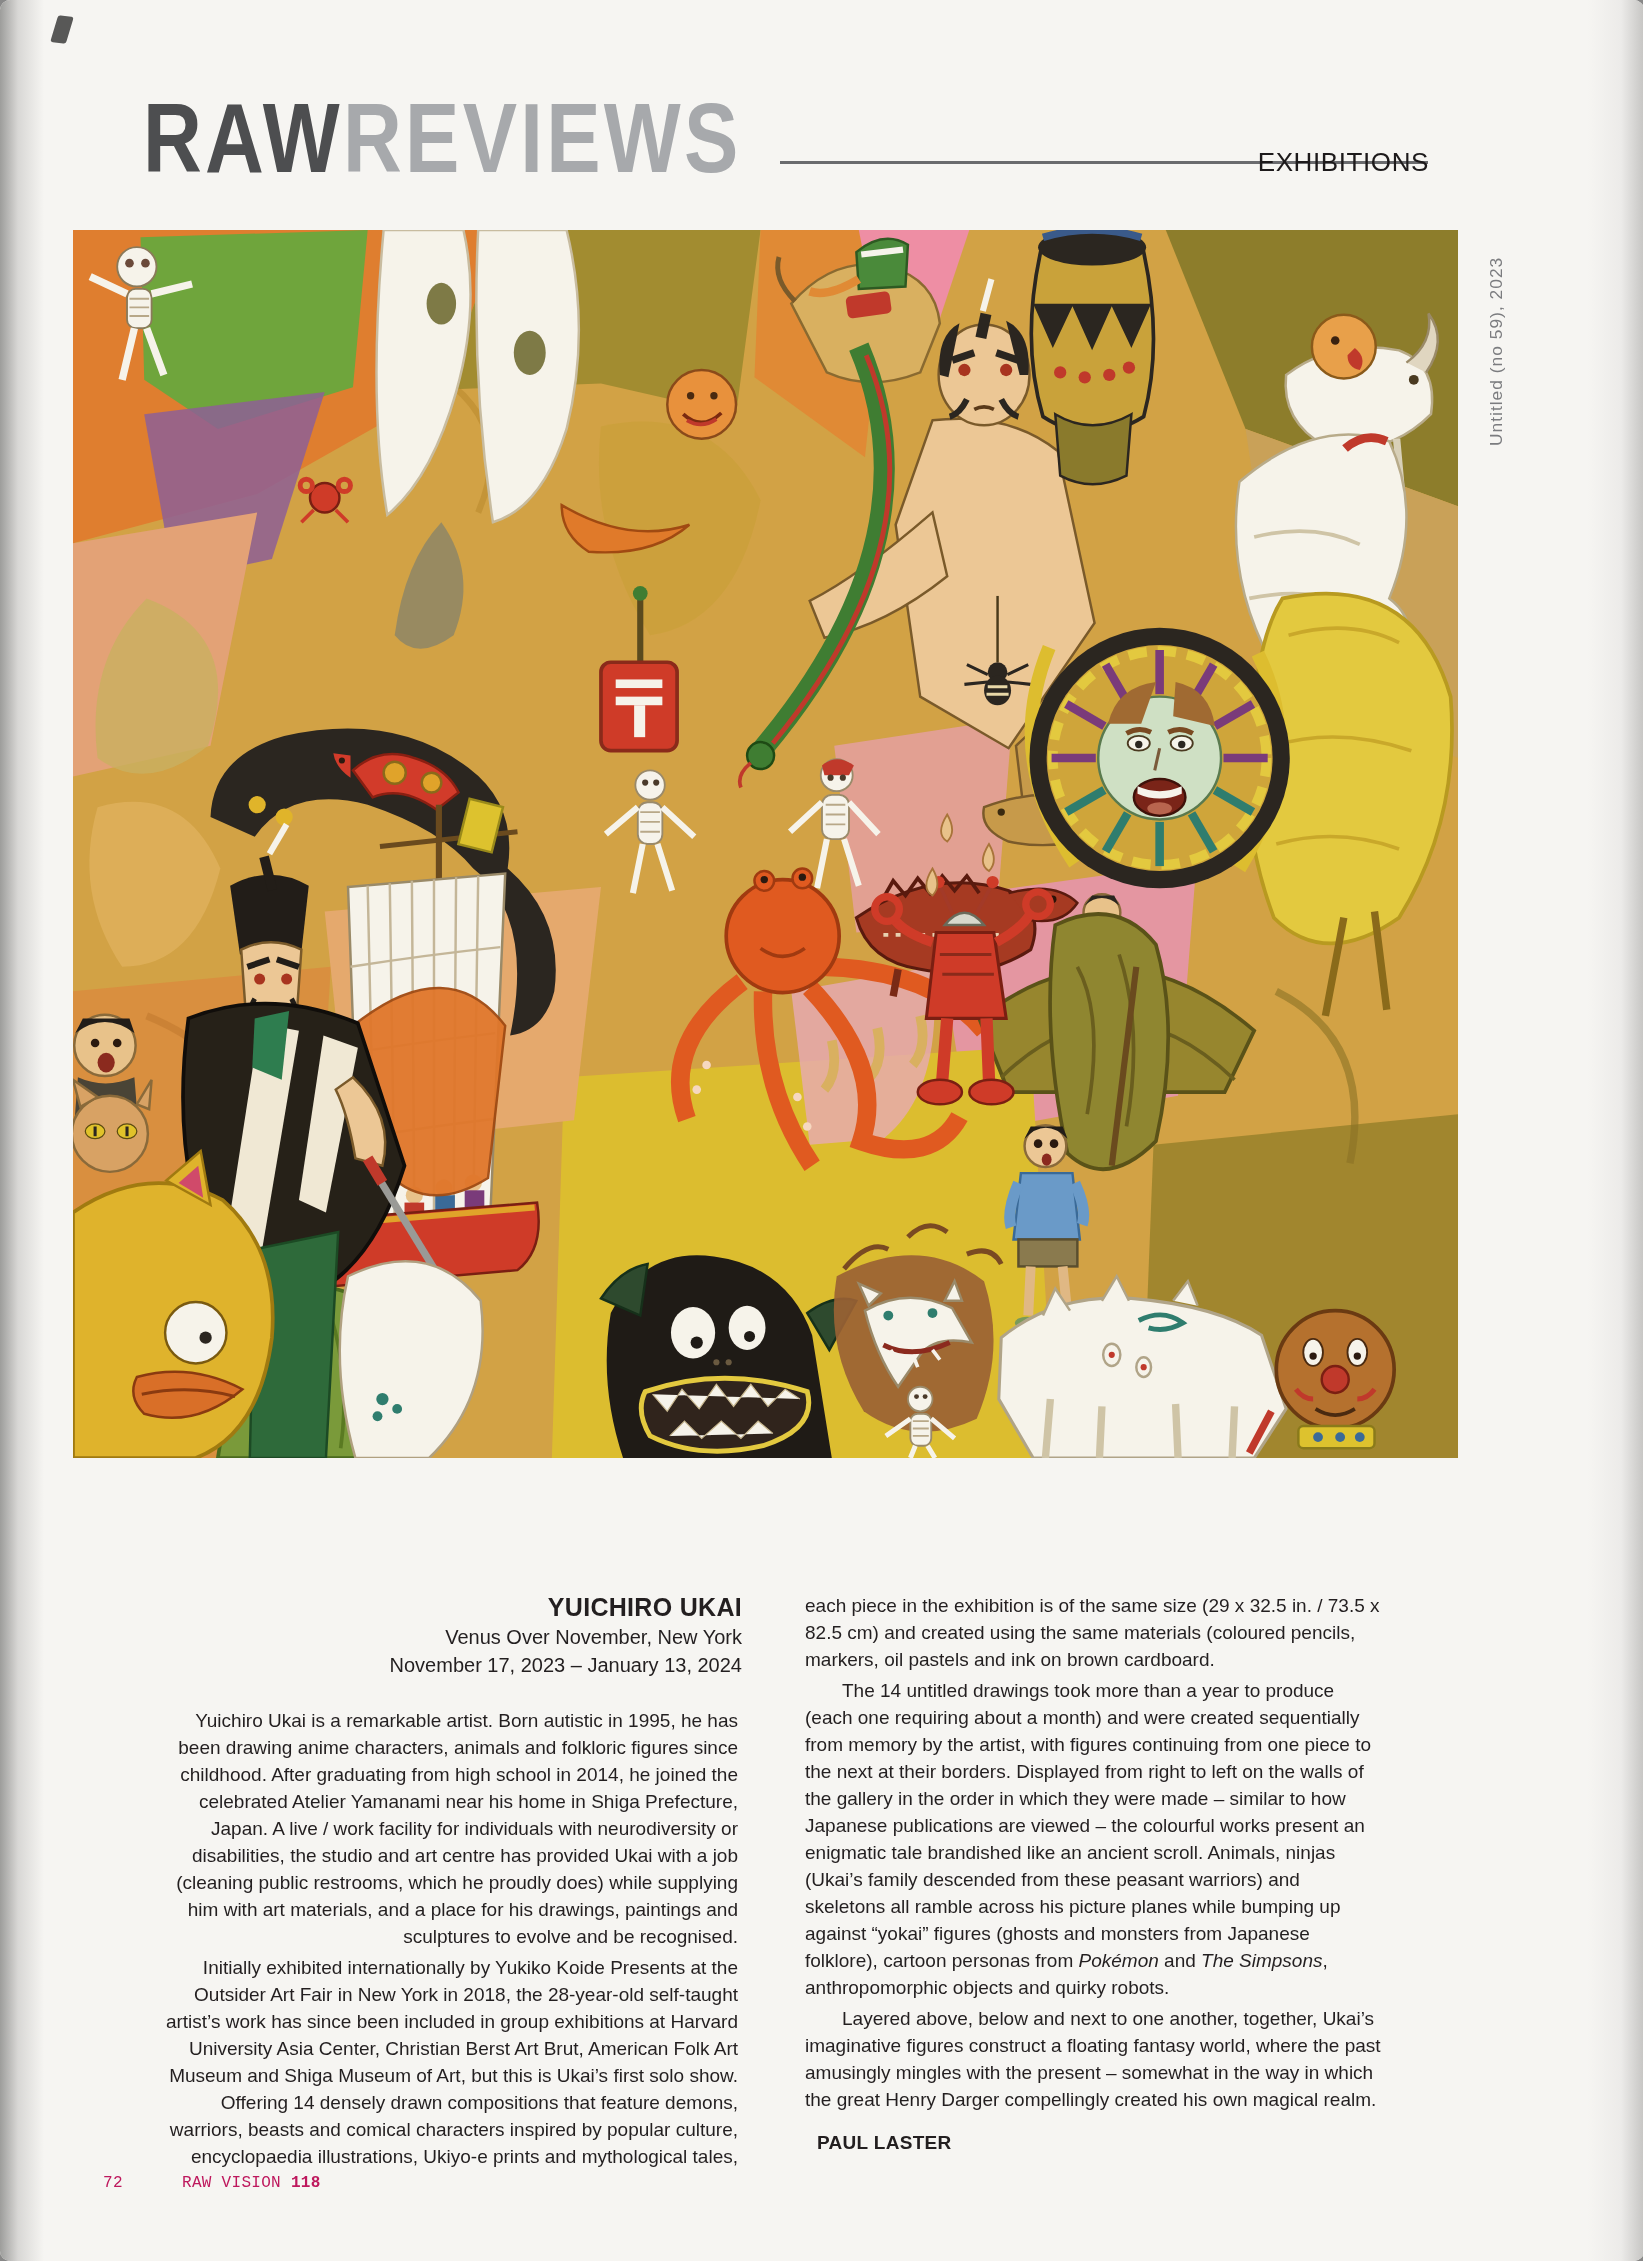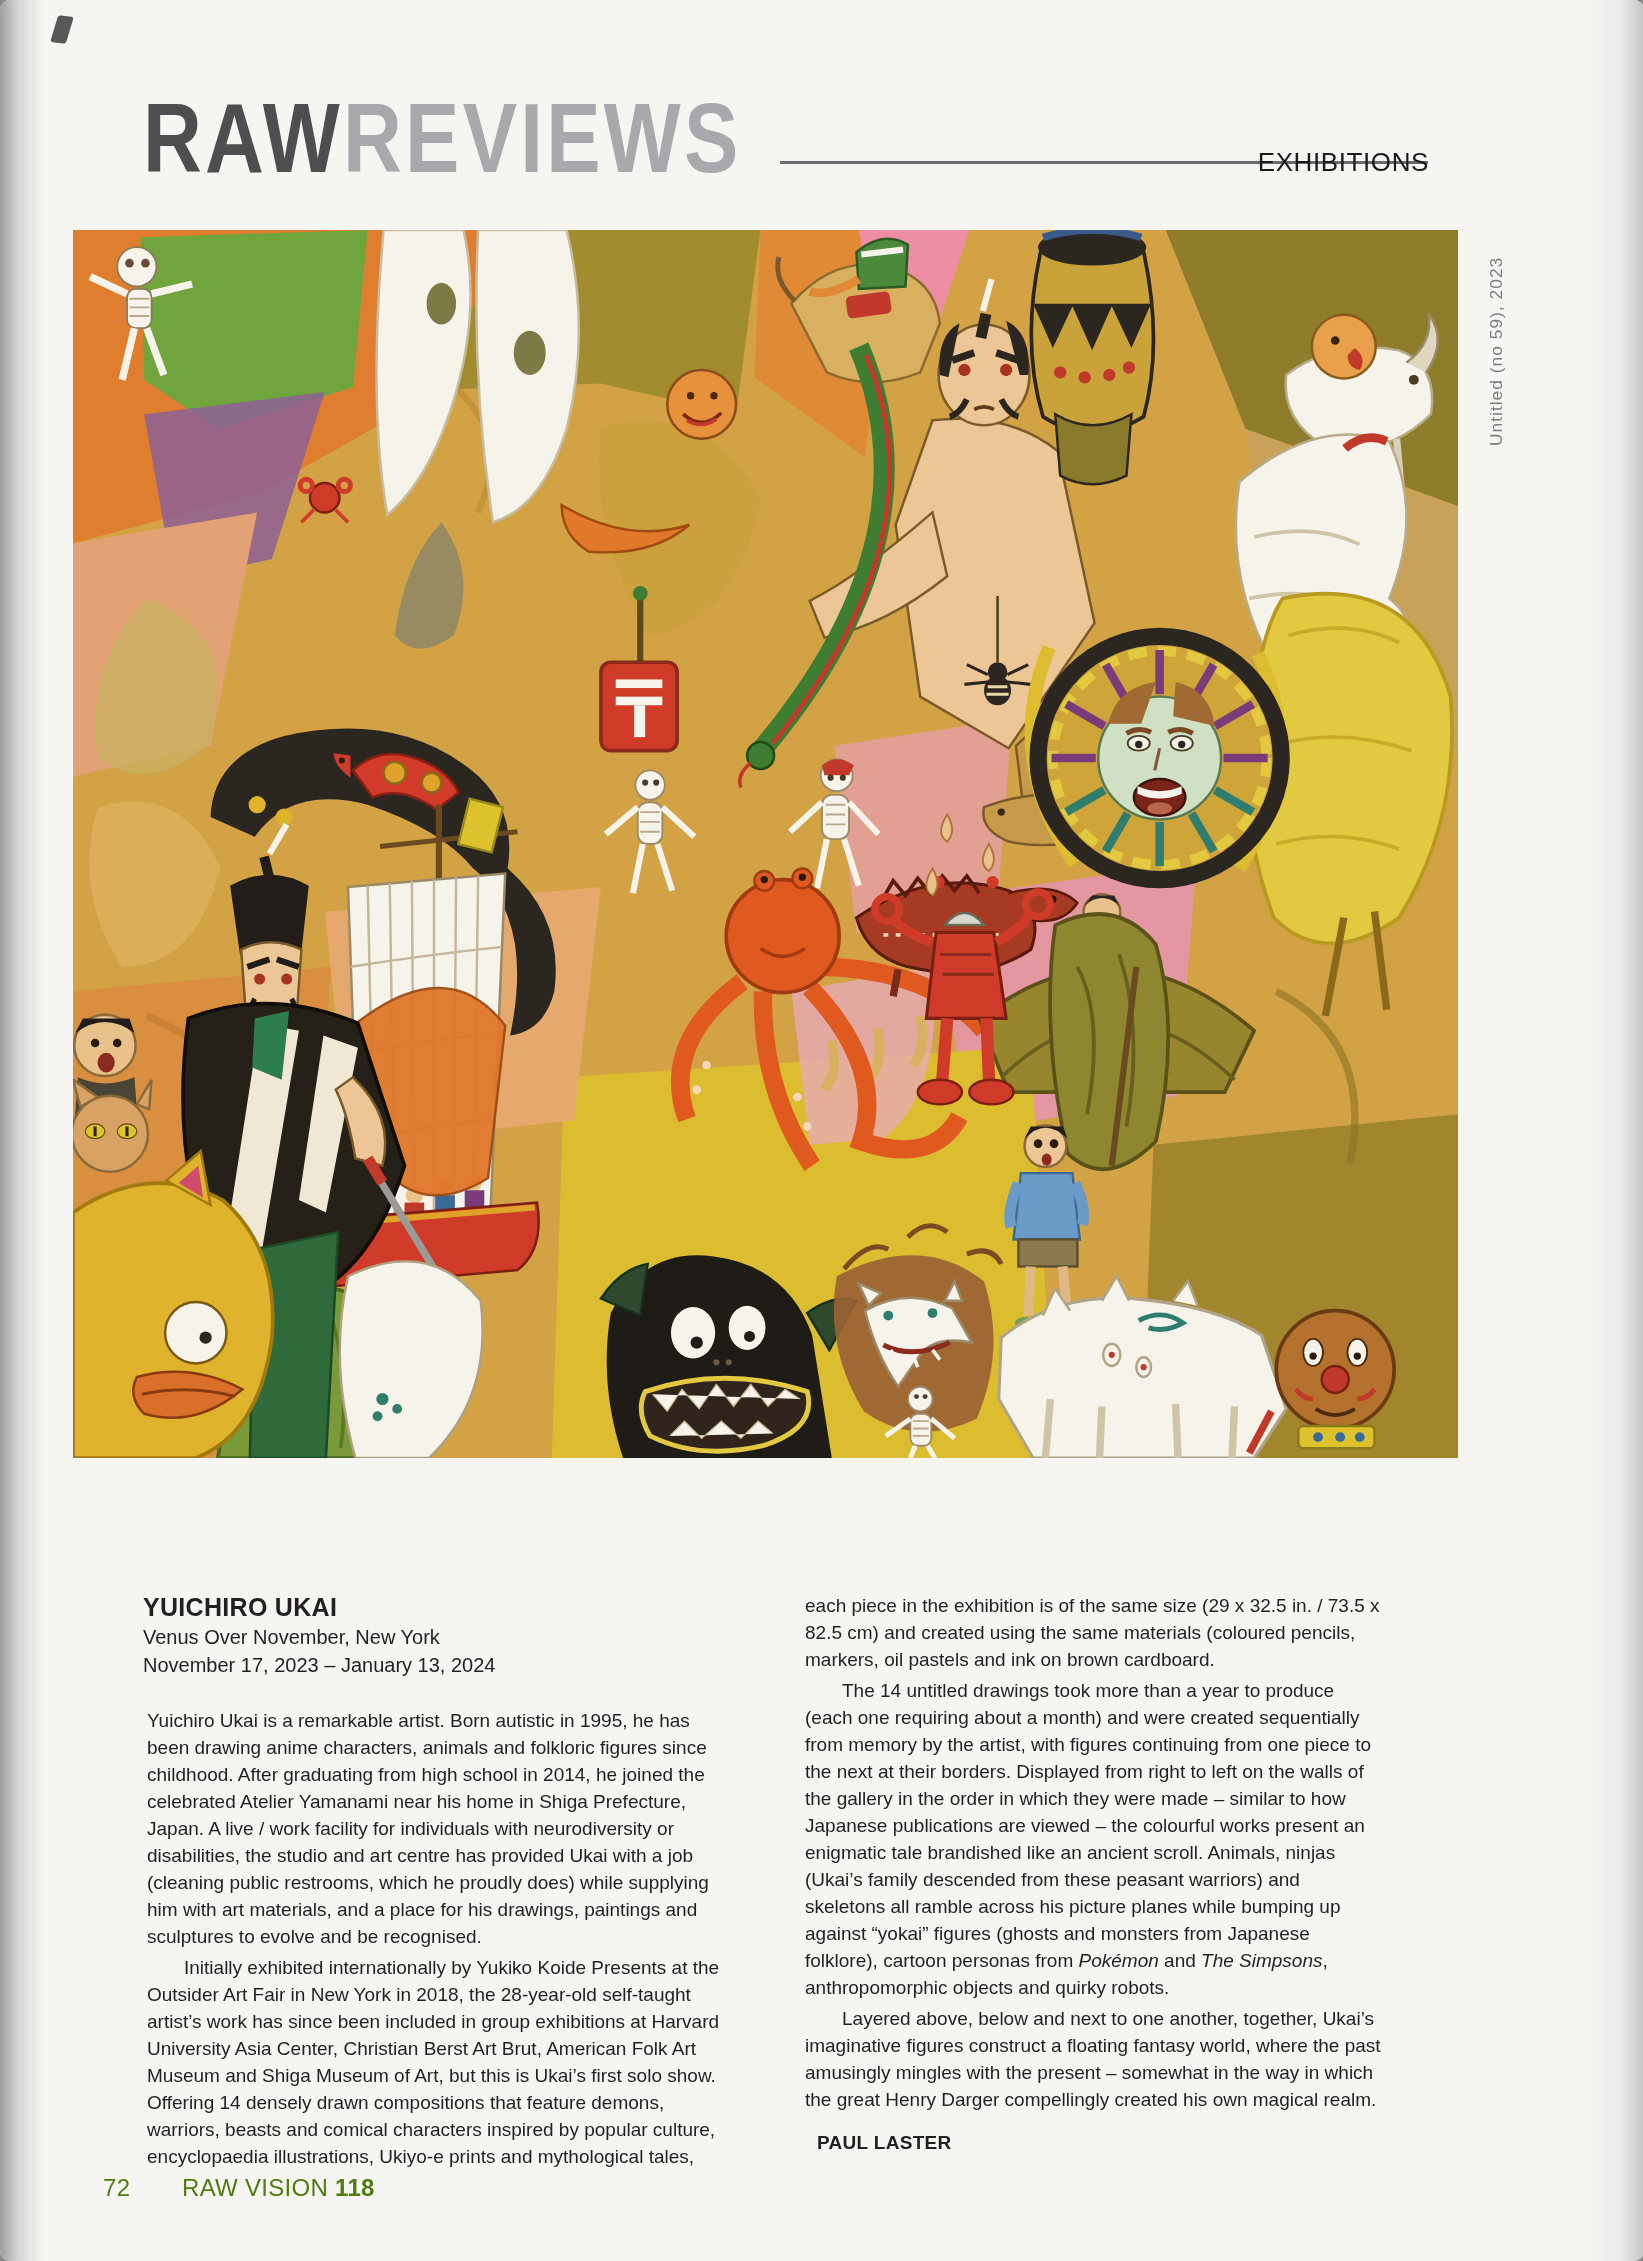--- a/index.html
+++ b/index.html
@@ -22,31 +22,31 @@
         font-size:26px;letter-spacing:0.6px;color:#1d1a1b;margin-top:20px;}
 
   
   figure.art{position:absolute;left:73px;top:230px;width:1385px;height:1228px;margin:0;}
   figure.art svg{display:block;width:100%;height:100%;}
   .art-caption{position:absolute;left:1486px;top:446px;transform:rotate(-90deg);
         transform-origin:0 0;font-size:17.4px;letter-spacing:1px;color:#7b7c7f;white-space:nowrap;}
 
   
   .col{position:absolute;}
-  .col-left{left:143px;top:1592px;width:592px;}
+  .col-left{left:150px;top:1592px;width:592px;text-align:right;}
   .col-right{left:801px;top:1588px;width:584px;}
   h2.artist{margin:0;font-size:25px;font-weight:bold;letter-spacing:0.3px;line-height:31px;}
   p.meta{margin:0;font-size:20px;line-height:28px;}
   p.body{margin:4px;font-size:19px;line-height:27px;}
   p.body.first{margin-top:28px;}
   p.body.indent{text-indent:37px;}
   p.byline{margin:16px;font-size:19px;line-height:27px;font-weight:bold;letter-spacing:0.3px;}
 
   
-  .footer{position:absolute;left:103px;top:2174px;font-size:24px;letter-spacing:0.3px;color:#4d7c0f;}
+  .footer{position:absolute;left:103px;top:2174px;font-size:16px;letter-spacing:0.3px;color:#be185d;font-family:Liberation Mono, monospace;}
   .footer .pageno{display:inline-block;width:79px;}
   .footer .issue{font-weight:bold;}
 </style>
 </head>
 <body>
 
 <div class="page">
   <div class="gutter-left"></div>
   <div class="edge-right"></div>
   <div class="scan-mark"></div>

